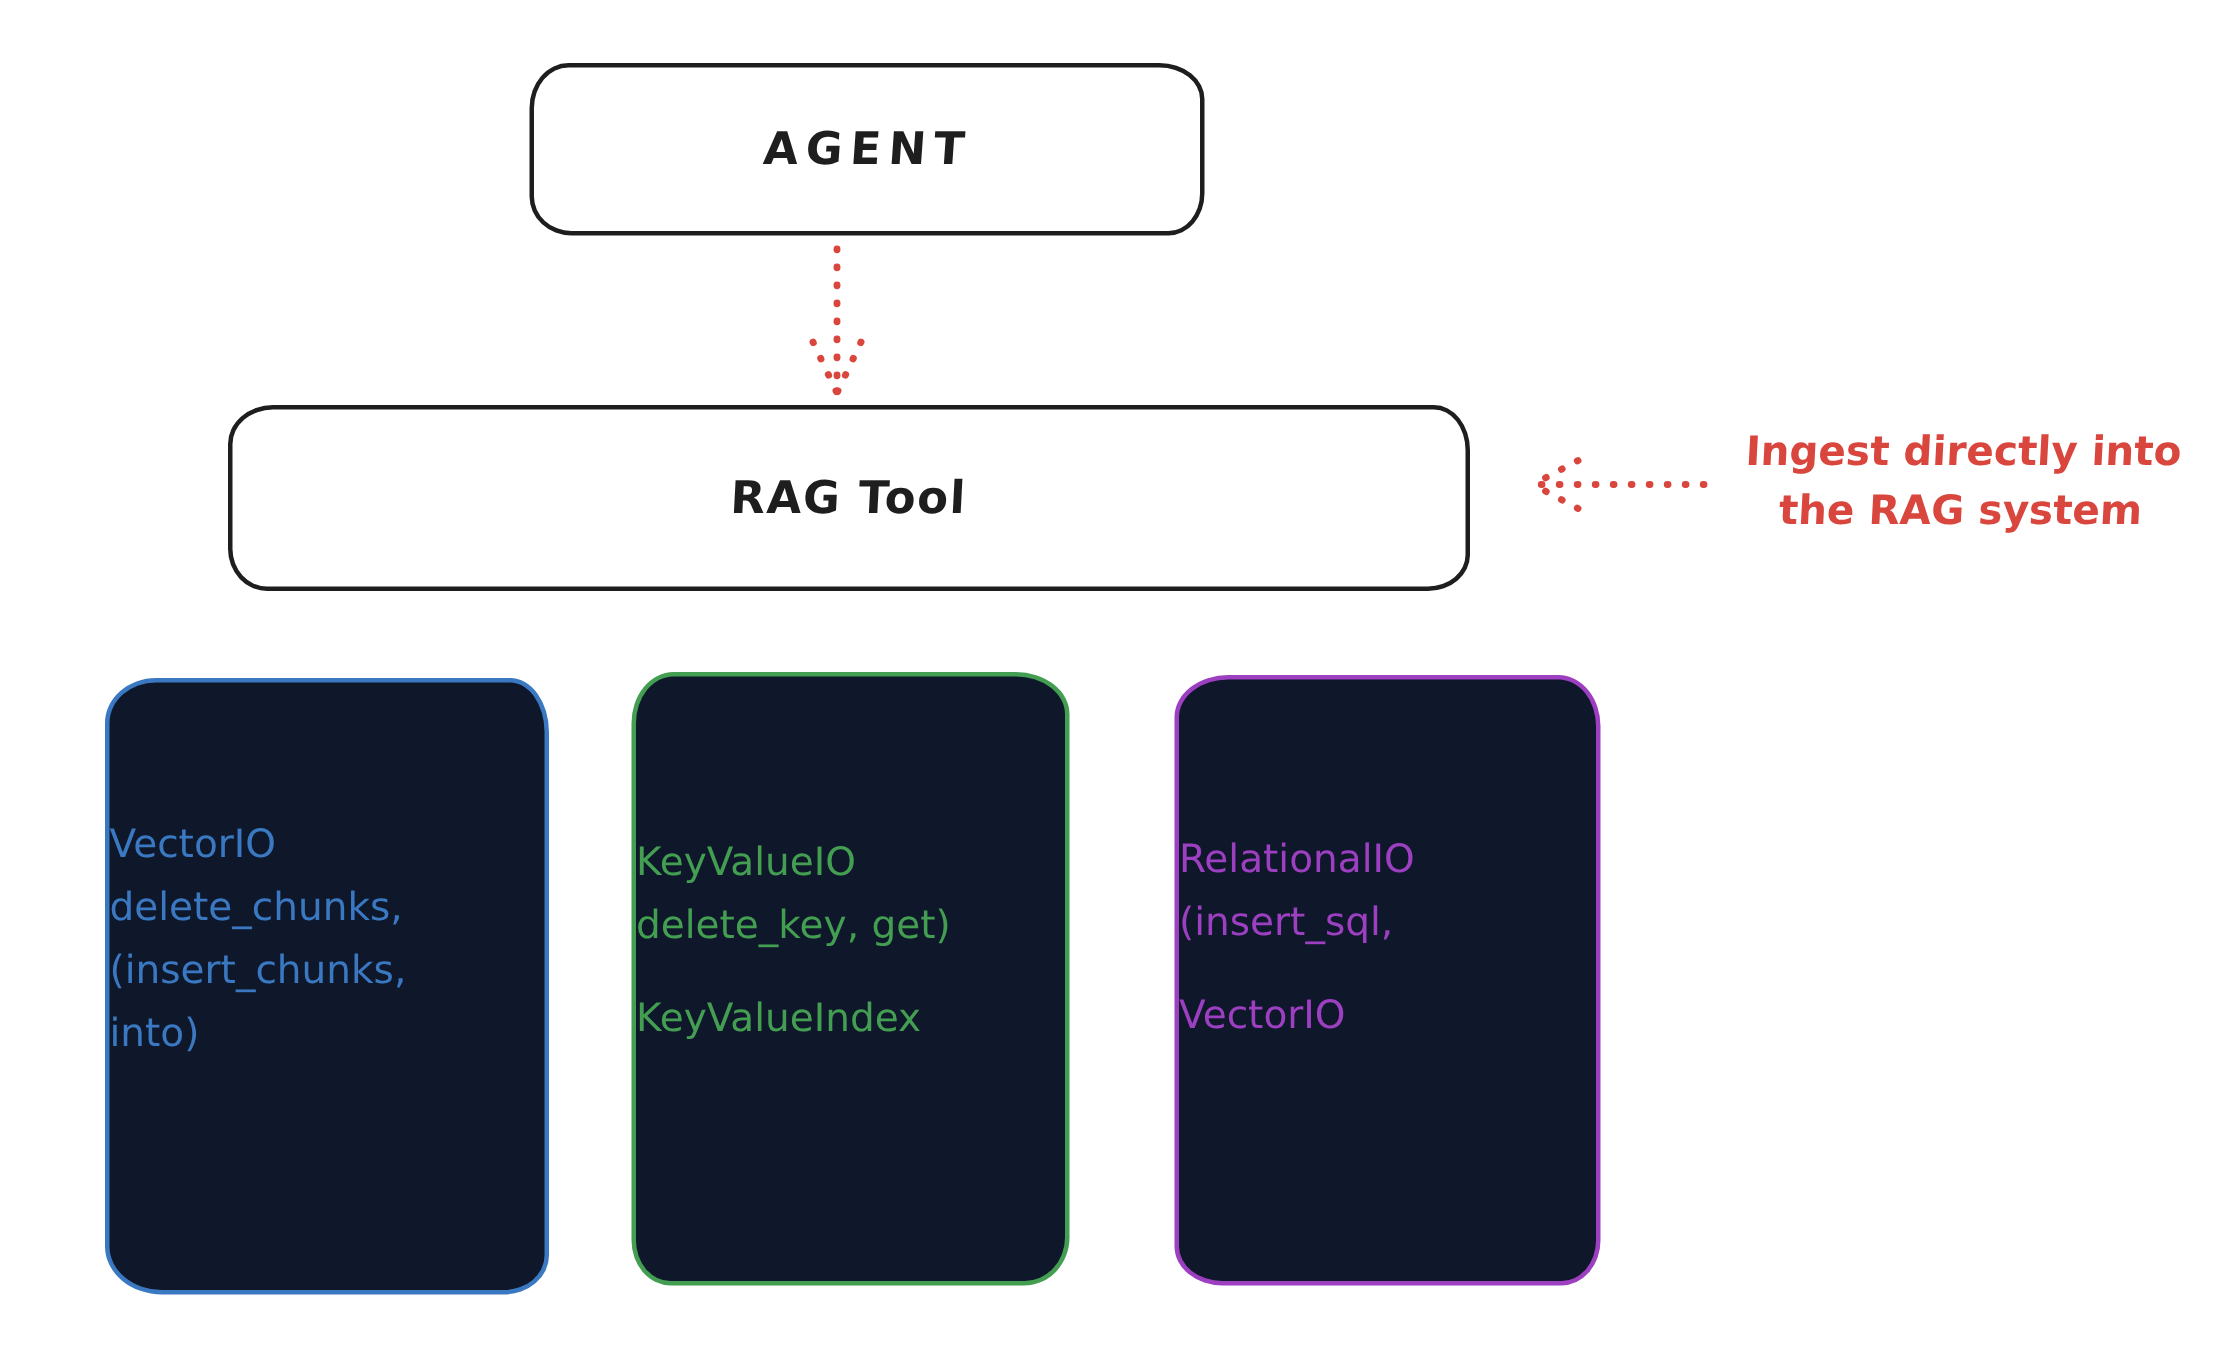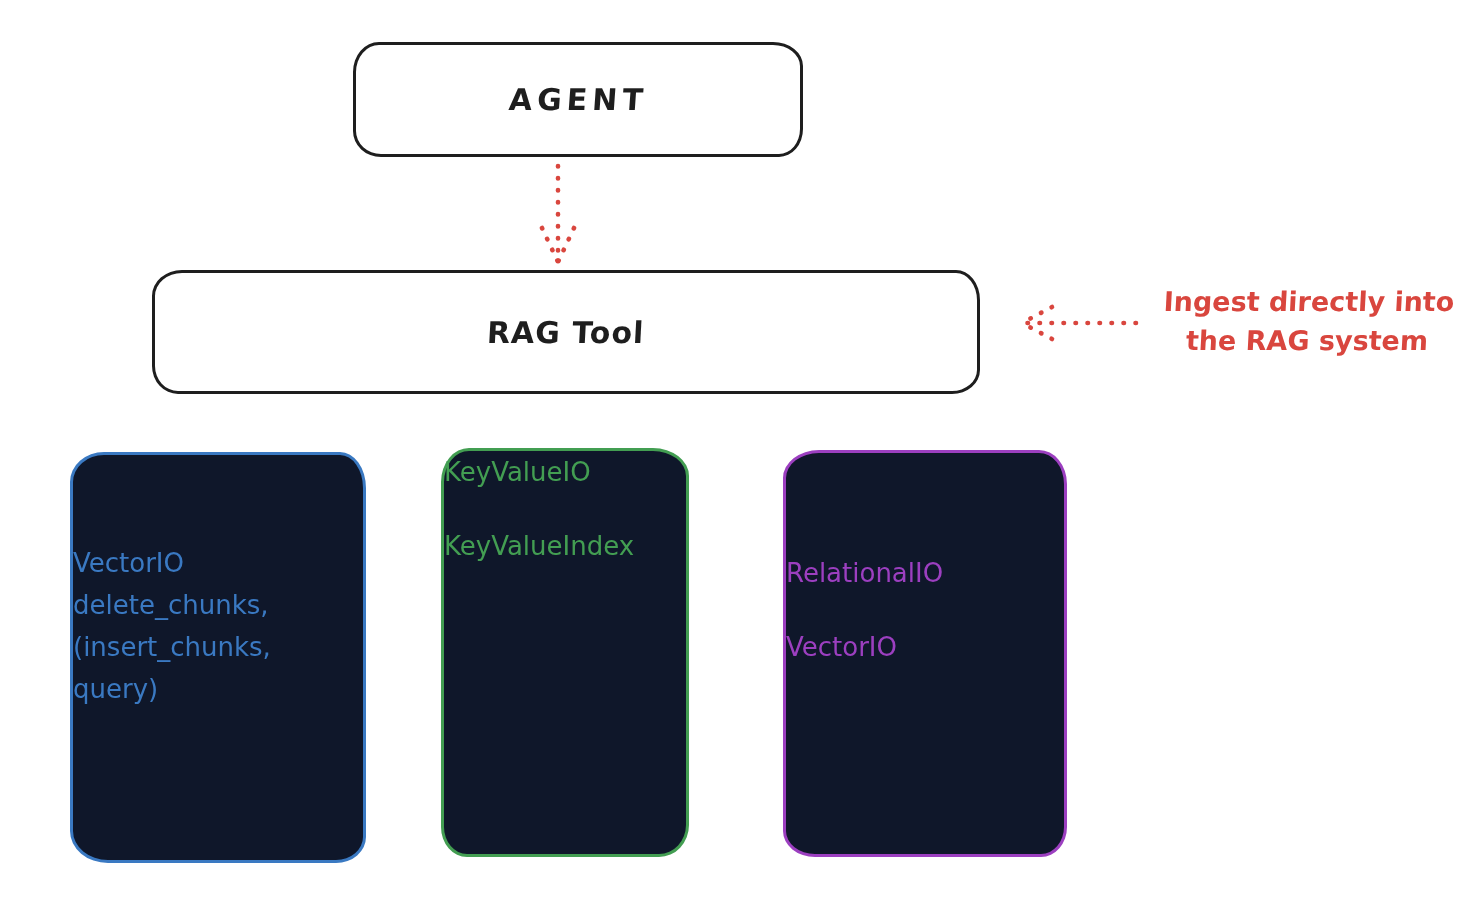--- a/index.html
+++ b/index.html
@@ -56,30 +56,31 @@
     border: 3px solid currentColor;
     display: flex;
     flex-direction: column;
     align-items: flex-start;
     text-align: center;
     font-size: 26px;
     font-weight: 400;
     line-height: 42px;
   }
   .card .line { white-space: nowrap; }
-  .card .index-label { margin-top: 32px; white-space: nowrap; }
+  .card .index-label { margin-top: 20px; white-space: nowrap; }
   .card-vector {
     left: 70px; top: 452px;
     width: 296px; height: 411px;
     padding-top: 87px;
     border-radius: 34px 26px 30px 38px / 30px 36px 26px 32px;
   }
   .card-keyvalue {
-    left: 441px; top: 448px;
-    width: 248px; height: 409px;
+    left: 421px; top: 448px;
+    width: 292px; height: 409px;
+    padding-top: 103px;
     border-radius: 28px 36px 30px 26px / 34px 28px 32px 30px;
   }
   .card-relational {
     left: 783px; top: 450px;
     width: 284px; height: 407px;
     padding-top: 99px;
     border-radius: 36px 28px 26px 32px / 28px 34px 30px 26px;
   }
   .arrow-svg {
     position: absolute;
@@ -132,26 +133,28 @@
 
   <div class="annotation" style="color: rgb(217, 70, 62);">
     <div>Ingest directly into</div>
     <div>the RAG system</div>
   </div>
 
   <div class="card card-vector" style="color: rgb(58, 121, 194);">
     <div class="line">VectorIO</div>
     <div class="line">delete_chunks,</div>
     <div class="line">(insert_chunks,</div>
-    <div class="line">query)</div>
+    <div class="line">into)</div>
   </div>
 
   <div class="card card-keyvalue" style="color: rgb(67, 158, 82);">
     <div class="line">KeyValueIO</div>
+    <div class="line">delete_key, get)</div>
     <div class="index-label">KeyValueIndex</div>
   </div>
 
   <div class="card card-relational" style="color: rgb(156, 63, 192);">
     <div class="line">RelationalIO</div>
+    <div class="line">(insert_sql,</div>
     <div class="index-label">VectorIO</div>
   </div>
 
 </div>
 
 </body></html>

